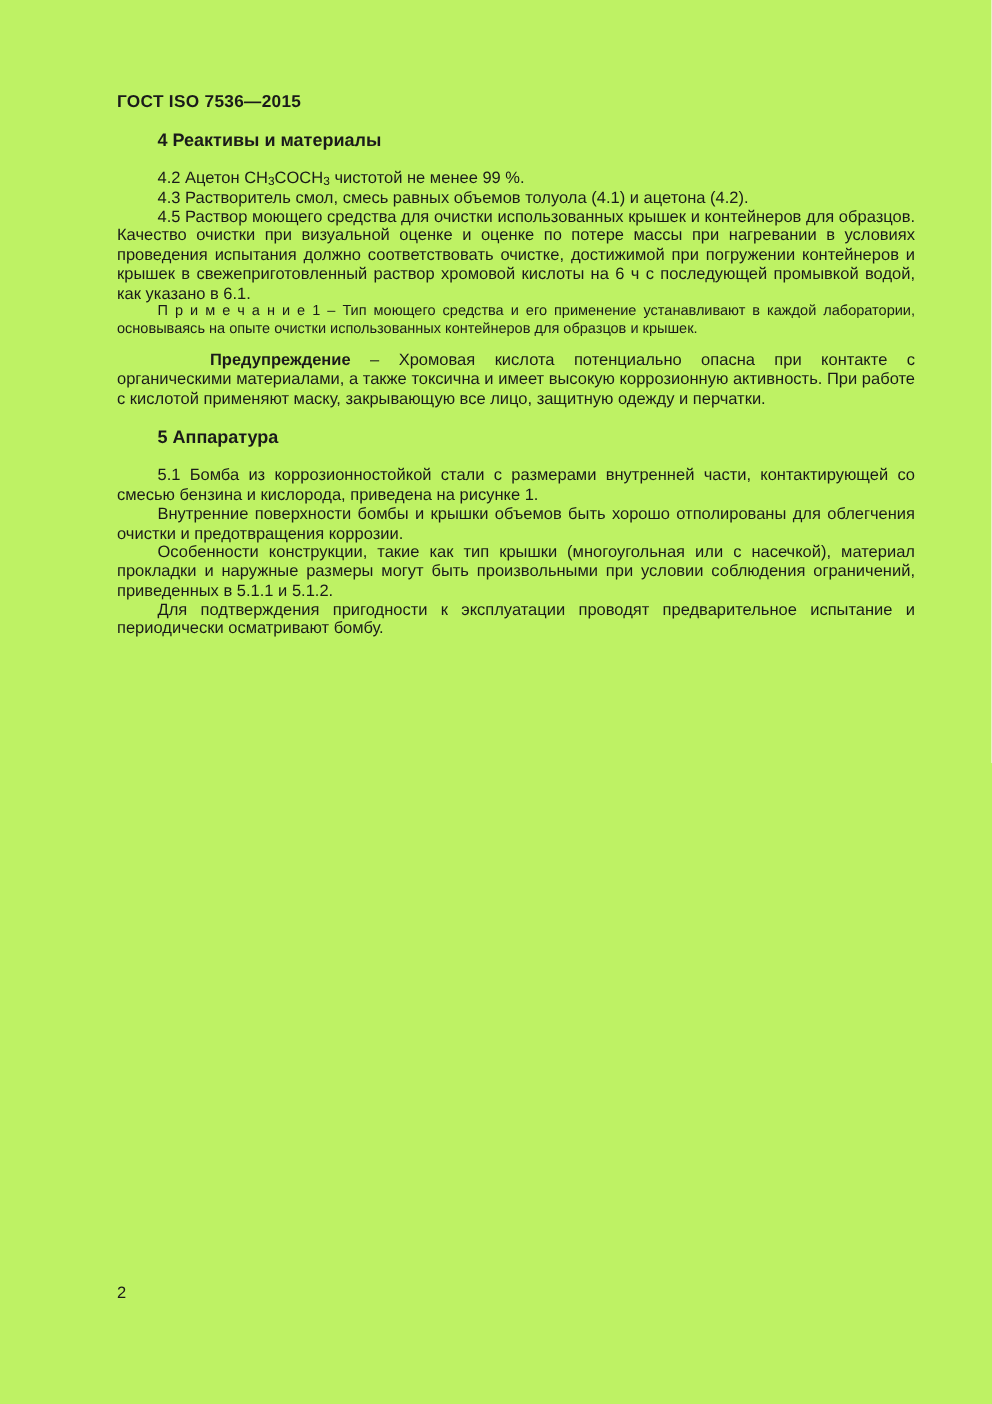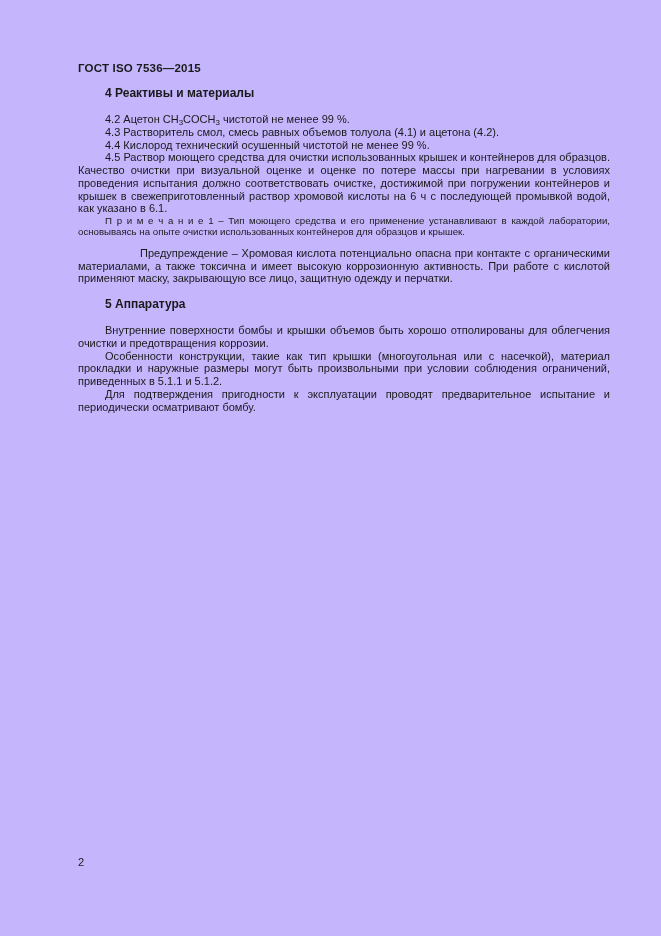--- a/index.html
+++ b/index.html
@@ -4,21 +4,21 @@
 <style>
   html, body {
     margin: 0;
     padding: 0;
     background: #ffffff;
   }
   .page {
     position: relative;
     width: 661px;
     height: 936px;
-    background: #c4b5fd;
+    background: #bef264;
     font-family: "Liberation Sans", sans-serif;
     color: #1a1a1a;
     overflow: hidden;
   }
   .content {
     position: absolute;
     left: 78px;
     top: 62px;
     width: 532px;
   }
@@ -47,44 +47,44 @@
     line-height: 11.4px;
     text-align: justify;
     text-indent: 27px;
   }
   sub {
     font-size: 0.72em;
     line-height: 0;
     vertical-align: -0.2em;
   }
   b.lead {
-    font-weight: normal;
+    font-weight: bold;
     padding-left: 35px;
   }
   .page-number {
     position: absolute;
     left: 78px;
     top: 856px;
     font-size: 11px;
   }
 </style>
 </head>
 <body>
 
 <div class="page">
   <div class="content">
     <div class="running-header">ГОСТ ISO 7536—2015</div>
     <div id="sections-root">
         <div class="section-heading">4 Реактивы и материалы</div>
         <p class="body"><span>4.2 Ацетон CH</span><sub>3</sub><span>COCH</span><sub>3</sub><span> чистотой не менее 99 %.</span></p>
         <p class="body"><span>4.3 Растворитель смол, смесь равных объемов толуола (4.1) и ацетона (4.2).</span></p>
-        <p class="body"><span>4.4 Кислород технический осушенный чистотой не менее 99 %.</span></p>
         <p class="body"><span>4.5 Раствор моющего средства для очистки использованных крышек и контейнеров для образцов. Качество очистки при визуальной оценке и оценке по потере массы при нагревании в условиях проведения испытания должно соответствовать очистке, достижимой при погружении контейнеров и крышек в свежеприготовленный раствор хромовой кислоты на 6 ч с последующей промывкой водой, как указано в 6.1.</span></p>
         <p class="note"><span>П р и м е ч а н и е   1  – Тип моющего средства и его применение устанавливают в каждой лаборатории, основываясь на опыте очистки использованных контейнеров для образцов и крышек.</span></p>
         <p class="body"><b class="lead">Предупреждение</b><span> – Хромовая кислота потенциально опасна при контакте с органическими материалами, а также токсична и имеет высокую коррозионную активность. При работе с кислотой применяют маску, закрывающую все лицо, защитную одежду и перчатки.</span></p>
         <div class="section-heading">5 Аппаратура</div>
+        <p class="body"><span>5.1 Бомба из коррозионностойкой стали с размерами внутренней части, контактирующей со смесью бензина и кислорода, приведена на рисунке 1.</span></p>
         <p class="body"><span>Внутренние поверхности бомбы и крышки объемов быть хорошо отполированы для облегчения очистки и предотвращения коррозии.</span></p>
         <p class="body"><span>Особенности конструкции, такие как тип крышки (многоугольная или с насечкой), материал прокладки и наружные размеры могут быть произвольными при условии соблюдения ограничений, приведенных в 5.1.1 и 5.1.2.</span></p>
         <p class="body"><span>Для подтверждения пригодности к эксплуатации проводят предварительное испытание и периодически осматривают бомбу.</span></p>
       </div>
   </div>
   <div class="page-number">2</div>
 </div>
 
 </body></html>

